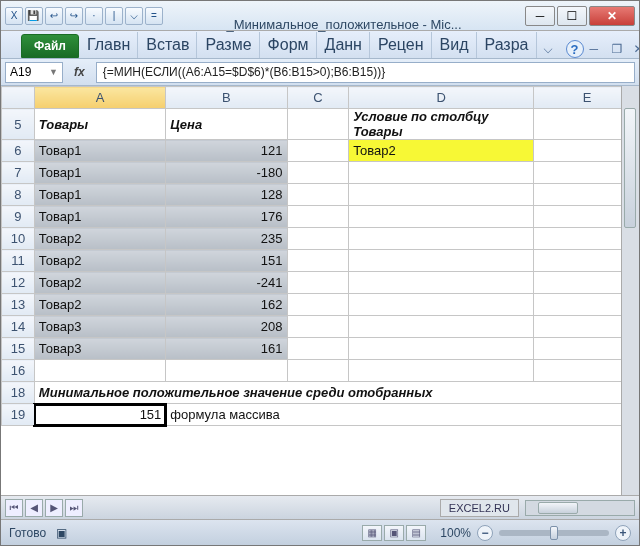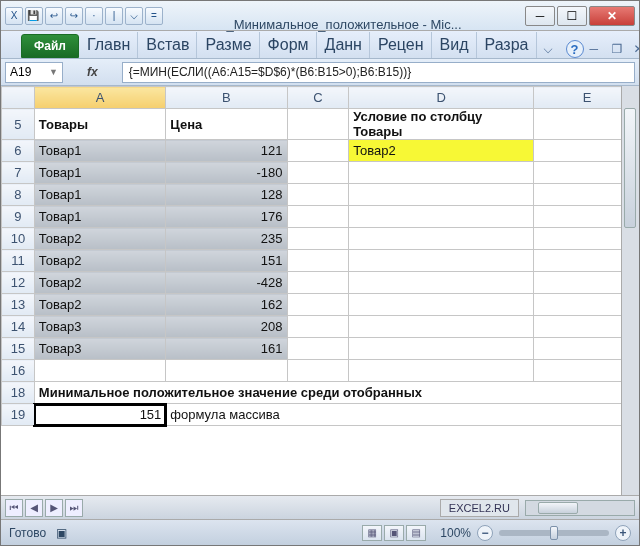--- a/index.html
+++ b/index.html
@@ -10,36 +10,36 @@
   .titlebar .title { flex: 1; text-align: center; font-size: 13px; color: #2d4763; overflow:hidden; white-space:nowrap; text-overflow:ellipsis;margin-top:17px; }
   .winbtns { display:flex; gap:2px; }
   .winbtn { width: 30px; height: 20px; border:1px solid #888; border-radius:2px; display:flex;align-items:center;justify-content:center;font-size:12px; background:linear-gradient(#f4f7fb,#dde6ef); }
   .winbtn.close { background: linear-gradient(#e77a74,#c8403a); color:#fff; width:46px; font-weight:bold; }
   .ribbon-tabs { height: 28px; display:flex; align-items:flex-end; background:linear-gradient(#e6eefb,#d3e0f0); border-bottom:1px solid #a6b8cc; padding:0 20px; gap:1px; }
   .filetab { background: linear-gradient(#2f8f3b,#1a6c25); color:#fff; padding:4px 12px; border:1px solid #1a6c25; border-radius:3px 3px 0 0; font-size:12px; font-weight:bold; }
   .rtab { padding:4px 7px; color:#2b4563; font-size:16px; cursor:pointer; border-right:1px solid #b5c6da;text-align:center; }
   .ribbon-right { margin-left:auto; display:flex; align-items:center; gap:6px; padding:0 6px; color:#2b6dc1; font-size:13px; }
   .qhelp { width:18px;height:18px;border:1px solid #5b8ad1;border-radius:9px;display:flex;align-items:center;justify-content:center;color:#2b6dc1;font-weight:bold; background:#e7f0fa; }
   .ribicon { width:16px; font-size:12px; color:#4b6a93; }
-  .formula-row { height:27px; background:linear-gradient(#e5eef9,#d2dfef); display:flex; align-items:center; border-bottom:1px solid #a6b8cc; padding:2px 4px; gap:20px; }
+  .formula-row { height:27px; background:linear-gradient(#e5eef9,#d2dfef); display:flex; align-items:center; border-bottom:1px solid #a6b8cc; padding:2px 4px; gap:7px; }
   .namebox { width:58px; height:21px; background:#fff; border:1px solid #97aec9; padding:0 4px; display:flex;align-items:center;justify-content:space-between; font-size:12px; }
   .namebox .dd { font-size:9px;color:#777; }
   .fx { font-style: italic; font-weight:bold; color:#444; padding:0 4px; }
   .fbar { flex:1; height:21px; background:#fff; border:1px solid #97aec9; padding:0 6px; display:flex;align-items:center; font-size:12px; color:#222; overflow:hidden;white-space:nowrap; }
   .grid-wrap { flex:1; position:relative; overflow:hidden; background:#fff; }
   table.grid { border-collapse:collapse; table-layout:fixed; width:640px; }
   .grid th, .grid td { border:1px solid #c6c6c6; height:22px; padding:0; font-size:13px; }
   .grid th { background:linear-gradient(#f3f6fb,#e1eaf4); color:#3c5270; font-weight:normal; text-align:center; position:relative; }
   .grid th.rowhdr { width:32px; }
   .grid th.colA { background:linear-gradient(#fbe6a0,#f5cf6e); }
   .grid td { text-align:left; padding:0 4px; color:#111; background:#fff; }
   .grid td.num { text-align:right; }
   .sel { background:linear-gradient(#d0d5dc,#b8bfc7) !important; }
   .yellow { background:#f7f835 !important; }
-  .bold { font-weight:bold; }
+  .bold { font-weight:bold;font-style:italic; }
   .activecell { outline:3px solid #000; outline-offset:-2px; background:#fff !important; }
   .corner { width:32px; background:linear-gradient(#f3f6fb,#e1eaf4); }
   .tabbar { height:24px; display:flex; align-items:center; background:linear-gradient(#e6eaf0,#cbd4df); border-top:1px solid #aaa; padding:0 4px; font-size:11px; }
   .tabnav { display:flex; gap:2px; }
   .tabnav span { width:18px;height:18px;border:1px solid #9aa;background:#eef;display:flex;align-items:center;justify-content:center;font-size:10px;color:#557; }
   .sheets { display:flex; margin-left:6px; }
   .sheet { padding:3px 10px; border:1px solid #888; border-bottom:none; background:#d7dde5; margin-right:-1px; font-size:11px; color:#333; border-radius:0 0 5px 5px; }
   .sheet.active { background:#fff; font-weight:bold; }
   .brand { margin-left:auto; padding:2px 8px; background:#e0e6ec; border:1px solid #aaa; font-size:11px; color:#335; }
   .hscroll { width:110px; height:16px; background:#d3d9e1; border:1px solid #9aa; margin-left:6px; position:relative; }
@@ -176,21 +176,21 @@
           <th class="rowhdr">11</th>
       <td class="sel">Товар2</td>
       <td class="sel num">151</td>
       <td></td>
           <td></td>
           <td></td>
     </tr>
     <tr>
           <th class="rowhdr">12</th>
       <td class="sel">Товар2</td>
-      <td class="sel num">-428</td>
+      <td class="sel num">-241</td>
       <td></td>
           <td></td>
           <td></td>
     </tr>
     <tr>
           <th class="rowhdr">13</th>
       <td class="sel">Товар2</td>
       <td class="sel num">162</td>
       <td></td>
           <td></td>

